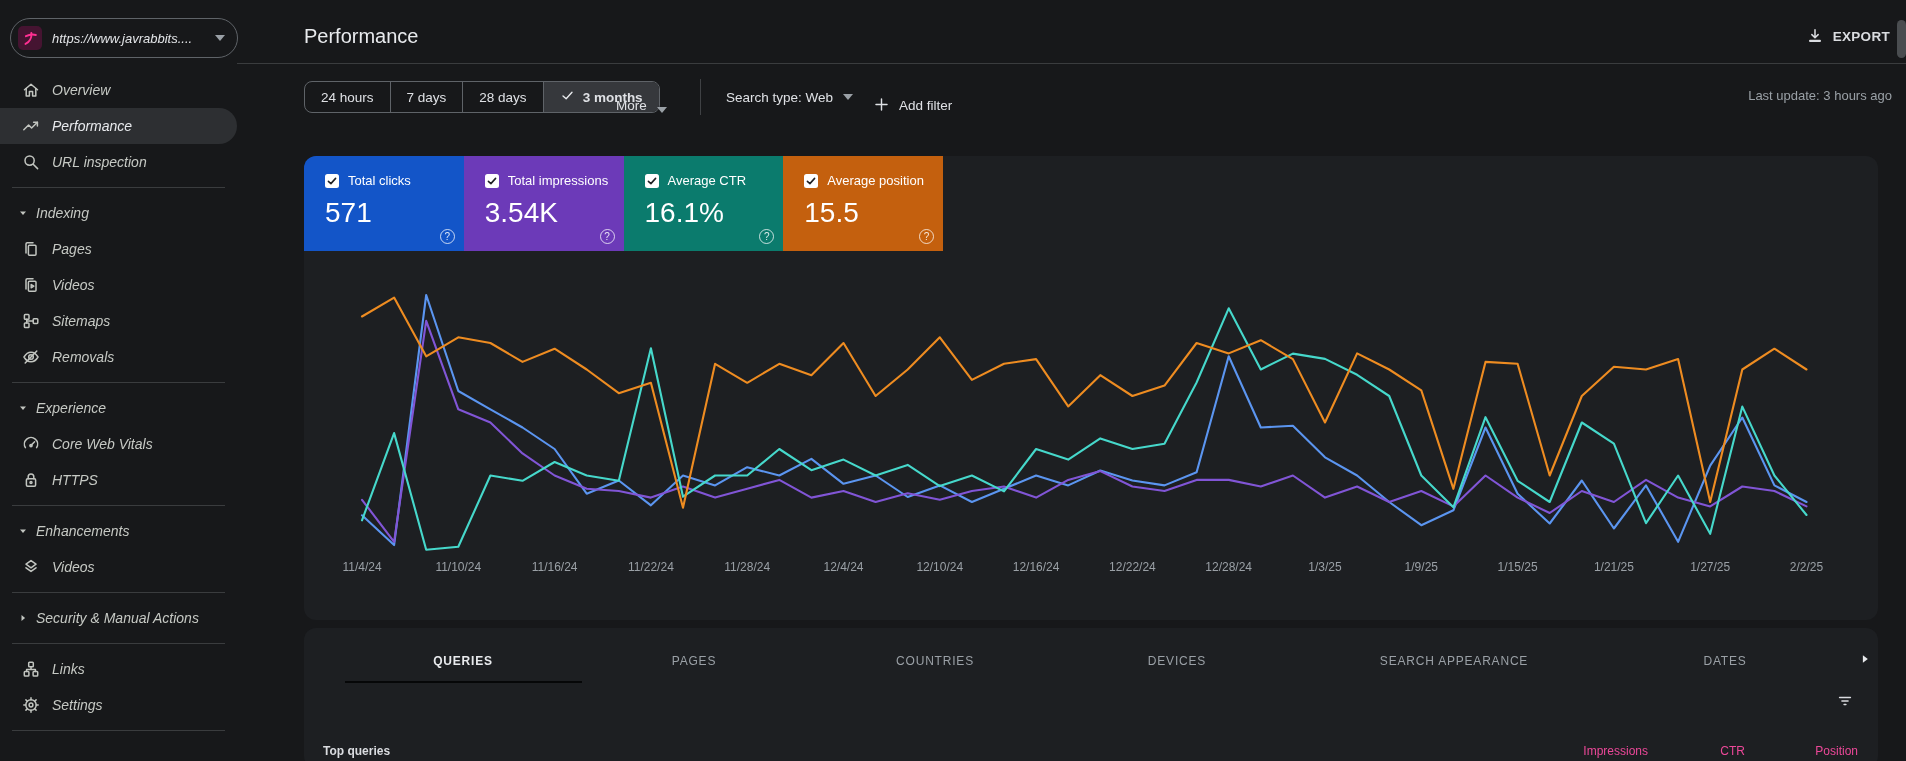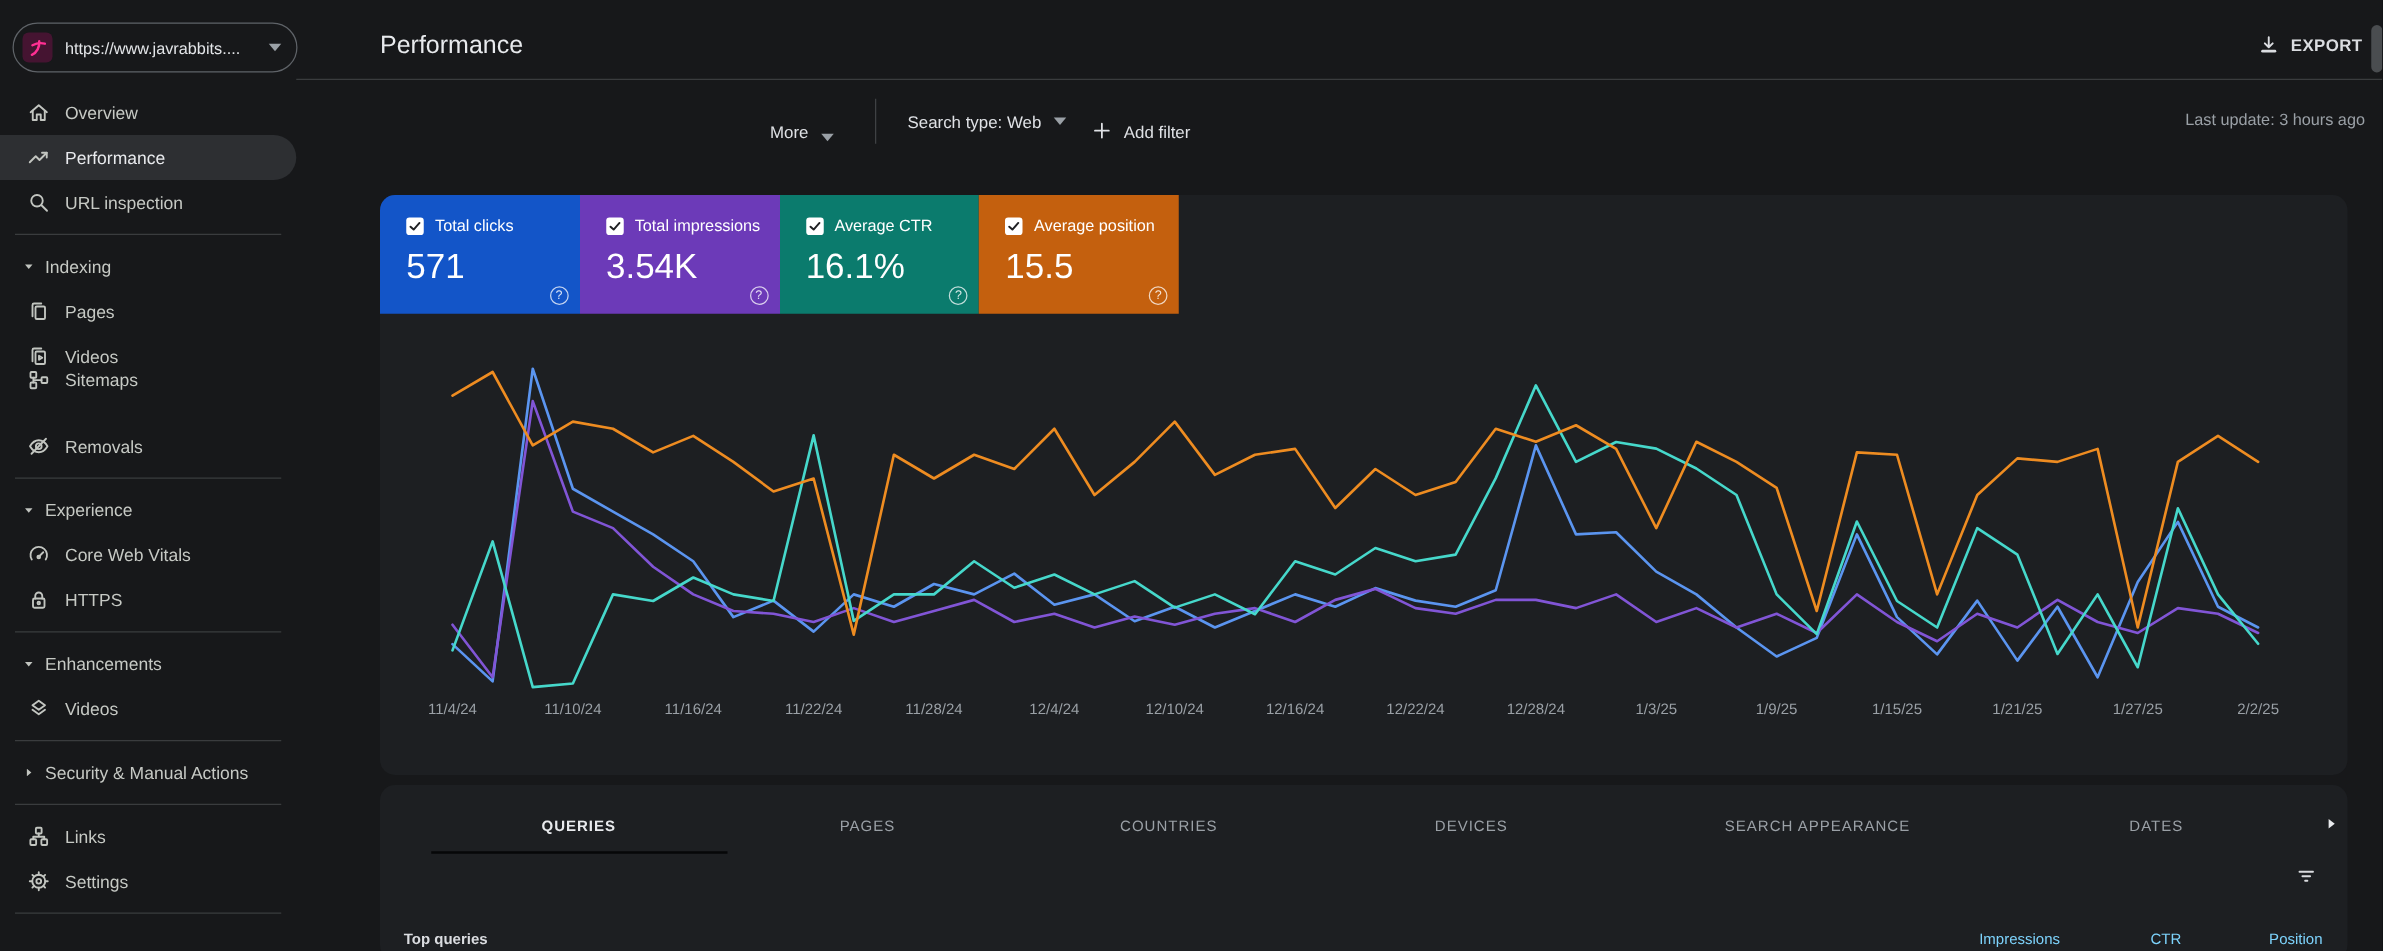--- a/index.html
+++ b/index.html
@@ -1,20 +1,20 @@
 <!DOCTYPE html>
 <html><head>
 <meta charset="utf-8">
 <style>
   html,body{margin:0;padding:0;background:#0e0f10;}
   *{box-sizing:border-box;}
   #stage{position:relative;width:1906px;height:761px;background:#17181a;overflow:hidden;
          font-family:"Liberation Sans","DejaVu Sans",sans-serif;color:#e8eaed;}
   
-  #sidebar{position:absolute;left:0;top:0;width:237px;height:761px;}
+  #sidebar{position:absolute;left:0;top:0;width:237px;height:761px;font-style:italic;}
   #property-pill{position:absolute;left:10px;top:18px;width:228px;height:40px;border:1px solid #5f6368;
     border-radius:20px;display:flex;align-items:center;gap:10px;padding:0 12px 0 7px;cursor:pointer;}
   #property-logo{width:24px;height:24px;border-radius:5px;background:#451431;display:flex;align-items:center;justify-content:center;flex:0 0 auto;}
   #property-url{font-size:13px;color:#e3e5e8;flex:1;white-space:nowrap;overflow:hidden;}
   .caret{width:0;height:0;border-left:5px solid transparent;border-right:5px solid transparent;border-top:6px solid #9aa0a6;}
   .nav-row{position:absolute;left:0;width:237px;height:36px;display:flex;align-items:center;cursor:pointer;}
   .nav-row.selected{background:#2d2f32;border-radius:0 18px 18px 0;}
   .nav-icon{position:absolute;left:21px;width:20px;height:20px;}
   .nav-icon svg{stroke:#c2c5c0;fill:none;stroke-width:1.5;stroke-linecap:round;stroke-linejoin:round;}
   .nav-label{position:absolute;left:52px;font-size:14px;color:#c6c9c4;white-space:nowrap;}
@@ -52,21 +52,21 @@
   #chart-svg{position:absolute;left:0;top:0;}
   
   #table-card{position:absolute;left:304px;top:628px;width:1574px;height:140px;background:#1d1f22;border-radius:12px;}
   .tab{position:absolute;top:14px;width:237px;text-align:center;font-size:12px;letter-spacing:.8px;font-weight:500;color:#9aa0a6;cursor:pointer;padding-top:12px;}
   .tab.selected{color:#e8eaed;font-weight:700;}
   .tab-underline{position:absolute;top:53px;height:2px;background:#060708;}
   #tabs-arrow{position:absolute;top:24px;left:1554px;cursor:pointer;}
   #filter-icon{position:absolute;left:1532px;top:64px;cursor:pointer;}
   #table-head{position:absolute;left:0;top:116px;width:1574px;height:24px;}
   #row-label-header{position:absolute;left:19px;font-size:12px;font-weight:700;color:#dadce0;}
-  .col-head{position:absolute;font-size:12px;color:#7dd3fc;text-align:right;transform:translateX(-100%);white-space:nowrap;cursor:pointer;}
+  .col-head{position:absolute;font-size:12px;color:#ec4899;text-align:right;transform:translateX(-100%);white-space:nowrap;cursor:pointer;}
   .col-head.sorted{color:#fff;font-weight:700;}
   .sort-arrow{display:inline-block;margin-right:7px;color:#e8eaed;font-weight:400;}
   
   #scrollbar-thumb{position:absolute;right:0;top:20px;width:9px;height:38px;background:#4a4d50;border-radius:5px;}
   .x-label{font-size:12px;fill:#9aa0a6;text-anchor:middle;}
 </style>
 </head>
 <body>
 
 <div id="stage">
@@ -121,21 +121,21 @@
           <span class="nav-label">Pages</span>
         </div>
         <div class="nav-row" style="top: 267px;">
           <span class="nav-icon"><svg width="20" height="20" viewBox="0 0 20 20">
               <path d="M5 14 V5 a1.2 1.2 0 0 1 1.2-1.2 H12"></path>
               <rect x="7.4" y="6.2" width="7.6" height="10" rx="1"></rect>
               <path d="M10.2 9.6 L12.8 11.2 L10.2 12.8 Z"></path>
             </svg></span>
           <span class="nav-label">Videos</span>
         </div>
-        <div class="nav-row" style="top: 286px; padding-left: 27px;">
+        <div class="nav-row" style="top: 303px; padding-left: 27px;">
           <span class="nav-icon"><svg width="20" height="20" viewBox="0 0 20 20">
               <rect x="3.4" y="3.6" width="4.6" height="4.6" rx="0.8"></rect>
               <rect x="3.4" y="12" width="4.6" height="4.6" rx="0.8"></rect>
               <rect x="12.2" y="7.8" width="4.6" height="4.6" rx="0.8"></rect>
               <path d="M5.7 8.2 V12 M5.7 10.1 H12.2"></path>
             </svg></span>
           <span class="nav-label">Sitemaps</span>
         </div>
         <div class="nav-row" style="top: 339px;">
           <span class="nav-icon"><svg width="20" height="20" viewBox="0 0 20 20">
@@ -221,20 +221,37 @@
   <div id="export-btn">
     <svg width="18" height="18" viewBox="0 0 20 20">
       <path d="M10 3 V11.5 M6.5 8.5 L10 12 L13.5 8.5" stroke="#dadce0" stroke-width="1.7" fill="none" stroke-linecap="round" stroke-linejoin="round"></path>
       <path d="M4.5 15.5 H15.5" stroke="#dadce0" stroke-width="2.4" fill="none" stroke-linecap="round"></path>
     </svg>
     <span>EXPORT</span>
   </div>
   <div id="header-divider"></div>
 
   <div id="filter-row">
+    <div id="range-group">
+        <div class="chip">
+          <span>24 hours</span>
+        </div>
+        <div class="chip">
+          <span>7 days</span>
+        </div>
+        <div class="chip">
+          <span>28 days</span>
+        </div>
+        <div class="chip selected">
+          <span><svg width="15" height="15" viewBox="0 0 20 20">
+              <path d="M4 10.6 L8.2 14.4 L16 5.6" stroke="#e8eaed" stroke-width="1.8" fill="none" stroke-linecap="round" stroke-linejoin="round"></path>
+            </svg></span>
+          <span>3 months</span>
+        </div>
+      </div>
     <div id="more-btn">
       <span>More</span>
       <span class="caret"></span>
     </div>
     <div id="filter-sep"></div>
     <div id="search-type">
       <span>Search type: Web</span>
       <span class="caret"></span>
     </div>
     <div id="add-filter">

